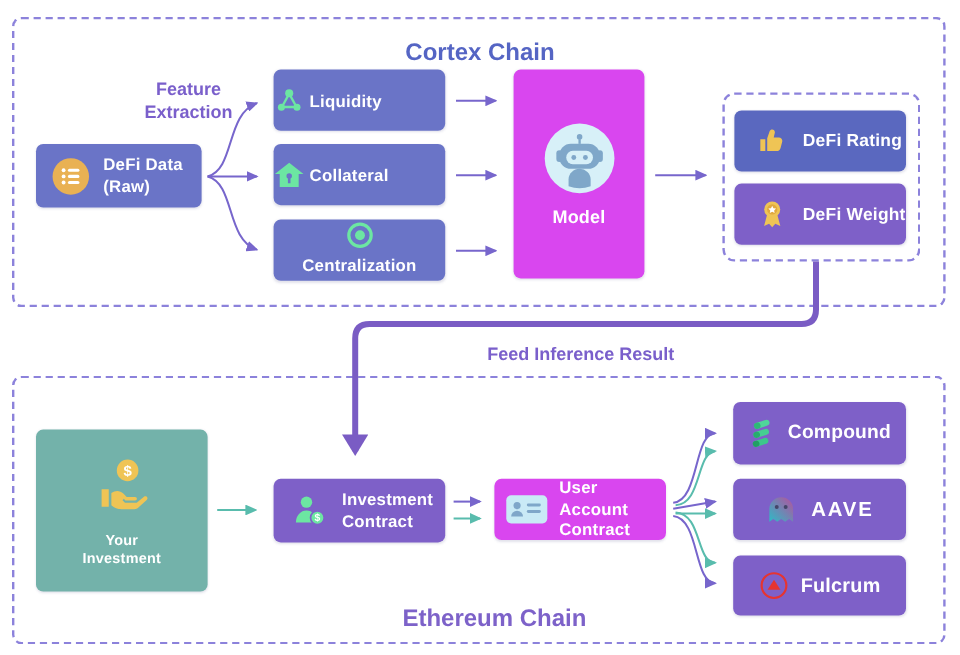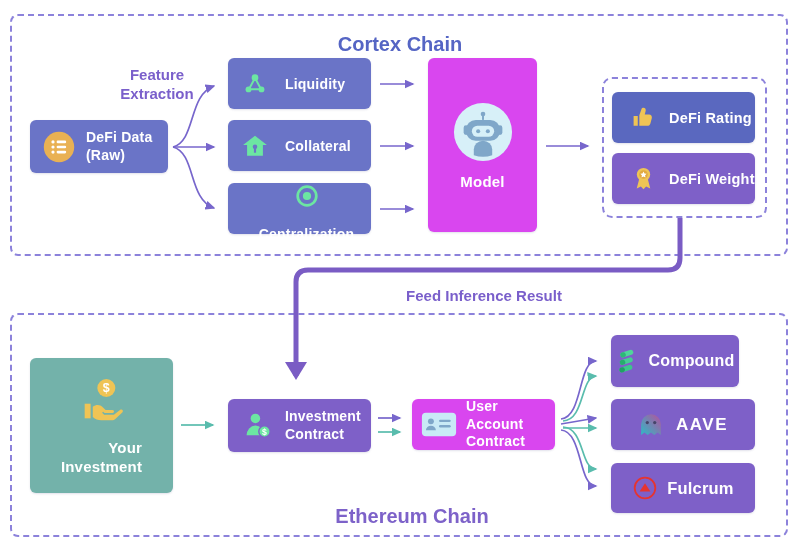--- a/index.html
+++ b/index.html
@@ -15,21 +15,21 @@
   .bg-indigo{background:#6A74C7;}
   .bg-indigo-dark{background:#5A68BF;}
   .bg-steel{background:#d946ef;}
   .bg-purple{background:#7E60C8;}
   .bg-teal{background:#73B2AA;}
   .lbl{font-weight:700;letter-spacing:.2px;}
   .two-line{display:flex;flex-direction:column;line-height:1.25;}
   .title{position:absolute;text-align:center;font-weight:700;}
   .t-indigo{color:#5565C4;}
   .t-purple{color:#7A5FCB;}
-  .feature{padding-left:14px;gap:17px;font-size:14px;}
+  .feature{gap:4px;font-size:14px;}
   svg{display:block;}
   .arrows{position:absolute;left:0;top:0;pointer-events:none;}
 </style>
 </head>
 <body>
 
 <div id="canvas">
 
   <div class="dashed" style="left:10px;top:14px;width:774px;height:238px;"></div>
   <div class="title t-indigo" style="left:0;top:18px;width:800px;font-size:20px;margin-top:15px;">Cortex Chain</div>
@@ -137,21 +137,21 @@
 
   <div class="box bg-teal" style="left:30px;top:358px;width:143px;height:135px;flex-direction:column;justify-content:center;gap:12px;">
     <span>
       <svg width="52" height="52" viewBox="0 0 48 48">
         <circle cx="28" cy="12" r="8.3" fill="#EFC455"></circle>
         <text x="28" y="16" font-size="11.5" font-weight="bold" fill="#fff" text-anchor="middle" font-family="Liberation Sans, sans-serif">$</text>
         <path fill="#EFC455" d="M8 26.5 h5.5 v13.5 H8 z"></path>
         <path fill="#EFC455" d="M15.5 38.8 v-9.4 c3.2-2.4 6.8-2 9.2.4 l2.6 2.6 h6.4 c1.9 0 1.9 2.7 0 2.7 h-7.4 l-1.2-1.2 -1 1 1.9 1.9 h9 l5.6-4.5 c1.7-1.3 3.7.9 2.1 2.4 l-6.4 5.9 c-.8.8-1.9 1.2-3 1.2 h-10 c-2.9 0-5.6-1-7.8-3z"></path>
       </svg>
     </span>
-    <span class="lbl two-line" style="font-size:15px;text-align:right;">
+    <span class="lbl two-line" style="font-size:12px;text-align:center;">
       <span>Your</span>
       <span>Investment</span>
     </span>
   </div>
 
   <div class="box bg-purple" style="left:228px;top:399px;width:143px;height:53px;padding-left:15px;gap:11px;">
     <span>
       <svg width="31" height="31" viewBox="0 0 30 30">
         <circle cx="12" cy="8.2" r="4.6" fill="#6CE6A2"></circle>
         <path d="M3.5 24.5 a8.5 9.5 0 0 1 17 0 z" fill="#6CE6A2"></path>
@@ -174,21 +174,21 @@
         <rect x="20" y="9.6" width="13" height="2.7" rx="1.35" fill="#7FA7C9"></rect>
         <rect x="20" y="15.6" width="13" height="2.7" rx="1.35" fill="#7FA7C9"></rect>
       </svg>
     </span>
     <span class="lbl two-line" style="font-size:14px;">
       <span>User Account</span>
       <span>Contract</span>
     </span>
   </div>
 
-  <div class="box bg-purple" style="left:611px;top:335px;width:128px;height:52px;justify-content:center;gap:9px;">
+  <div class="box bg-purple" style="left:611px;top:335px;width:144px;height:52px;justify-content:center;gap:9px;">
     <span>
       <svg width="24" height="24" viewBox="0 0 26 26">
         <g transform="rotate(-18 13 13)">
           <rect x="8" y="2.6" width="14.5" height="5.4" rx="2.7" fill="#4FD69A"></rect>
           <rect x="8" y="2.6" width="6" height="5.4" rx="2.7" fill="#2EB877"></rect>
           <rect x="5" y="10.2" width="14.5" height="5.4" rx="2.7" fill="#45CE92"></rect>
           <rect x="5" y="10.2" width="6" height="5.4" rx="2.7" fill="#27AD6E"></rect>
           <rect x="2" y="17.8" width="14.5" height="5.4" rx="2.7" fill="#3CC78B"></rect>
           <rect x="2" y="17.8" width="6" height="5.4" rx="2.7" fill="#219F65"></rect>
         </g>

